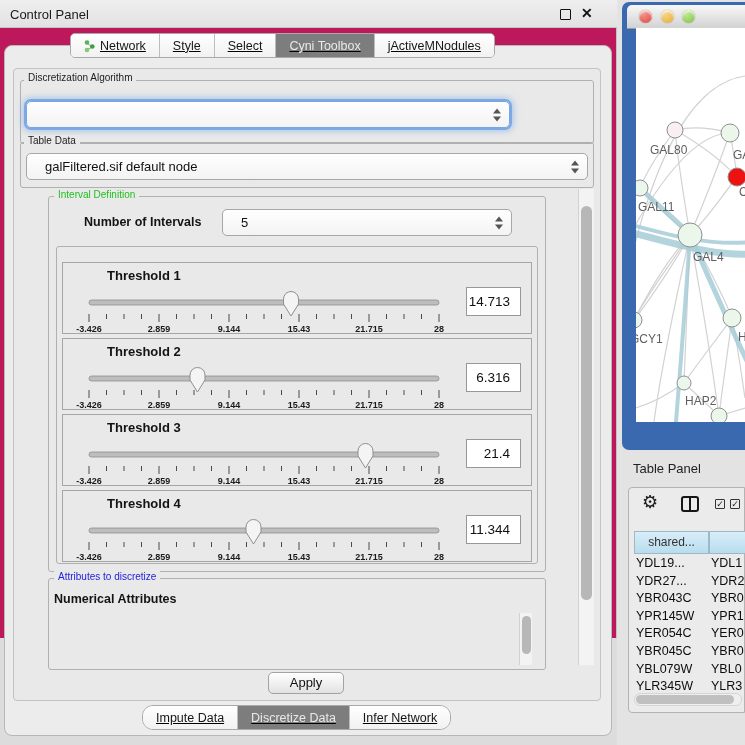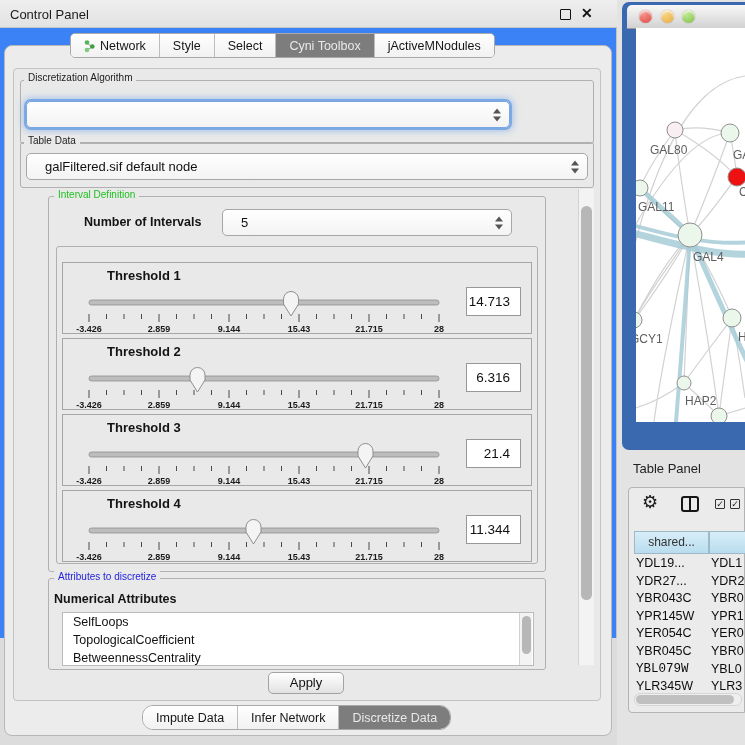--- a/index.html
+++ b/index.html
@@ -2,30 +2,30 @@
 <html><head>
 <meta charset="utf-8">
 <style>
   * { margin:0; padding:0; box-sizing:border-box; }
   html,body { width:745px; height:745px; overflow:hidden; background:#dcdcdc;
     font-family:"Liberation Sans", sans-serif; }
   #root { position:relative; width:745px; height:745px; }
 
   
   #control-panel { position:absolute; left:0; top:0; width:617px; height:638px;
-    background:#3b82f6; border-right:1px solid #c2c2c2; }
+    background:#be185d; border-right:1px solid #c2c2c2; }
   #cp-titlebar { position:absolute; left:0; top:0; width:617px; height:28px;
     background:linear-gradient(#efefef,#e2e2e2); border-bottom:1px solid #c6c6c6; }
   #cp-title { position:absolute; left:10px; top:7px; font-size:13px; color:#1b1b1b; }
   #float-icon { position:absolute; left:560px; top:9px; width:11px; height:11px;
     border:1.6px solid #111; border-radius:1px; }
   #close-icon { position:absolute; left:581px; top:5px; font-size:14px; font-weight:bold; color:#111; }
 
   .tabgroup { position:absolute; display:flex; height:25px; border:1px solid #a9a9a9;
-    border-radius:5px; overflow:hidden; background:#fff; }
+    border-radius:5px; overflow:hidden; background:#fff;text-decoration:underline; }
   .tab { display:flex; align-items:center; gap:5px; padding:0 13px; font-size:12.5px;
     color:#161616; background:linear-gradient(#ffffff,#f1f1f1); border-right:1px solid #bdbdbd; white-space:nowrap; }
   .tab:last-child { border-right:none; }
   .tab.sel { background:#7d7d7d; color:#e9e9e9; }
   #top-tabs { left:70px; top:33px; }
   #bottom-tabs { left:142px; top:705px;border-radius:11px; }
 
   #outer-panel { position:absolute; left:4px; top:45px; width:608px; height:691px;
     border:1px solid #b7b7b7; border-radius:8px; background:#ececec; }
   #content-panel { position:absolute; left:13px; top:68px; width:588px; height:633px;
@@ -309,40 +309,35 @@
             <text x="368" y="45" text-anchor="middle" font-size="9" font-weight="bold" fill="#1a1a1a">28</text>
             <path d="M 174.99754979952905,12 A 7.5,7.5 0 0 1 189.99754979952905,12 L 189.99754979952905,17 L 182.49754979952905,29 L 174.99754979952905,17 Z" fill="#f4f4f4" stroke="#8f8f8f" stroke-width="1"></path>
           </svg>
           <div class="valbox">11.344</div>
         </div>
       </div>
 
     <div class="group" style="left:48px; top:578px; width:498px; height:92px;"></div>
     <span class="group-label lbl-blue" style="left:54px; top:571px;">Attributes to discretize</span>
     <span class="bold-label" style="left:54px; top:592px;">Numerical Attributes</span>
-    <div id="attr-list">
-        <div class="attr-item">SelfLoops</div>
-        <div class="attr-item">TopologicalCoefficient</div>
-        <div class="attr-item">BetweennessCentrality</div>
-      </div>
     <div class="vscroll" style="left:519px; top:613px; width:13px; height:52px;">
       <div class="vthumb" style="left:2px; top:3px; width:9px; height:38px;"></div>
     </div>
 
     <div id="apply-btn">Apply</div>
 
     <div class="tabgroup" id="bottom-tabs">
         <div class="tab">
           <span>Impute Data</span>
         </div>
-        <div class="tab">
-          <span>Infer Network</span>
-        </div>
         <div class="tab sel">
           <span>Discretize Data</span>
+        </div>
+        <div class="tab">
+          <span>Infer Network</span>
         </div>
       </div>
   </div>
 
   <div id="right-area">
     <div id="net-window">
       <div id="net-titlebar">
         <span class="light" style="left: 12px; background: radial-gradient(circle at 35% 30%, rgb(242, 148, 141), rgb(226, 70, 63));" id="light-red"></span>
         <span class="light" style="left: 34px; background: radial-gradient(circle at 35% 30%, rgb(246, 212, 135), rgb(233, 173, 57));" id="light-yellow"></span>
         <span class="light" style="left: 55px; background: radial-gradient(circle at 35% 30%, rgb(194, 231, 154), rgb(126, 196, 60));" id="light-green"></span>
@@ -425,21 +420,21 @@
           </div>
           <div class="td-row" style="top: 94.4px;">
             <div class="td-cell" style="left: 2px; width: 71px;">YER054C</div>
             <div class="td-cell" style="left: 77px; width: 116px;">YER0</div>
           </div>
           <div class="td-row" style="top: 112px;">
             <div class="td-cell" style="left: 2px; width: 71px;">YBR045C</div>
             <div class="td-cell" style="left: 77px; width: 116px;">YBR0</div>
           </div>
           <div class="td-row" style="top: 129.6px;">
-            <div class="td-cell" style="left: 2px; width: 71px; font-family: Liberation Mono, monospace;">YBL079W</div>
+            <div class="td-cell" style="left: 2px; width: 71px;">YBL079W</div>
             <div class="td-cell" style="left: 77px; width: 116px;">YBL0</div>
           </div>
           <div class="td-row" style="top: 147.2px;">
             <div class="td-cell" style="left: 2px; width: 71px;">YLR345W</div>
             <div class="td-cell" style="left: 77px; width: 116px;">YLR3</div>
           </div>
         </div>
       <div id="tp-hscroll">
         <div id="tp-hthumb"></div>
       </div>

